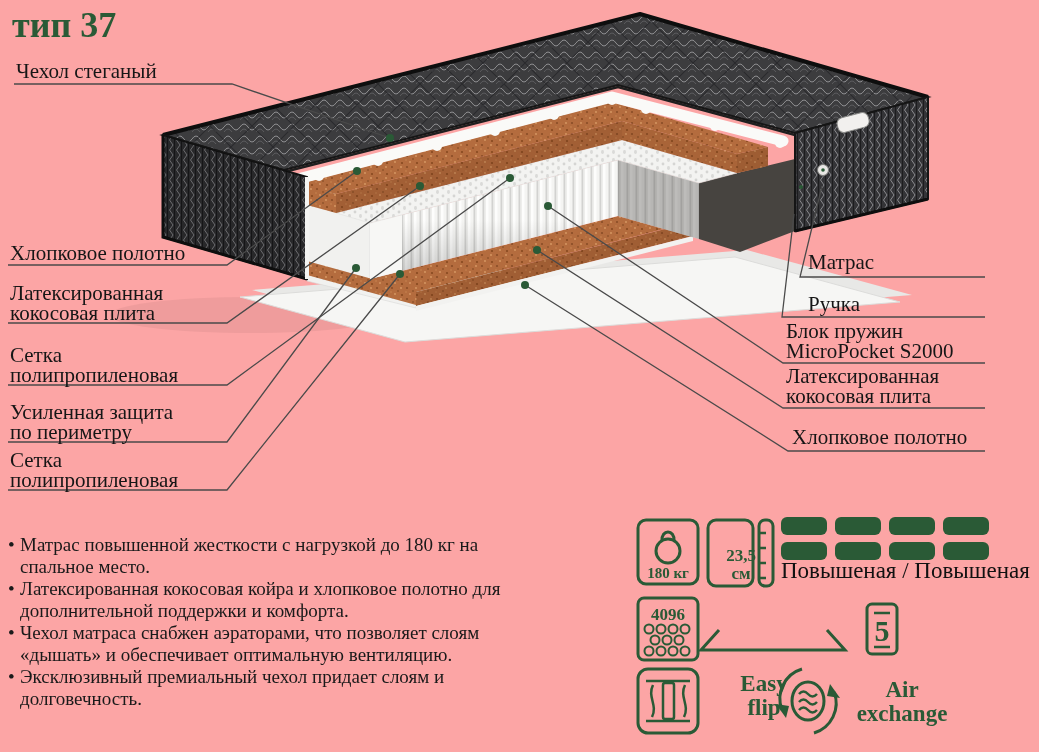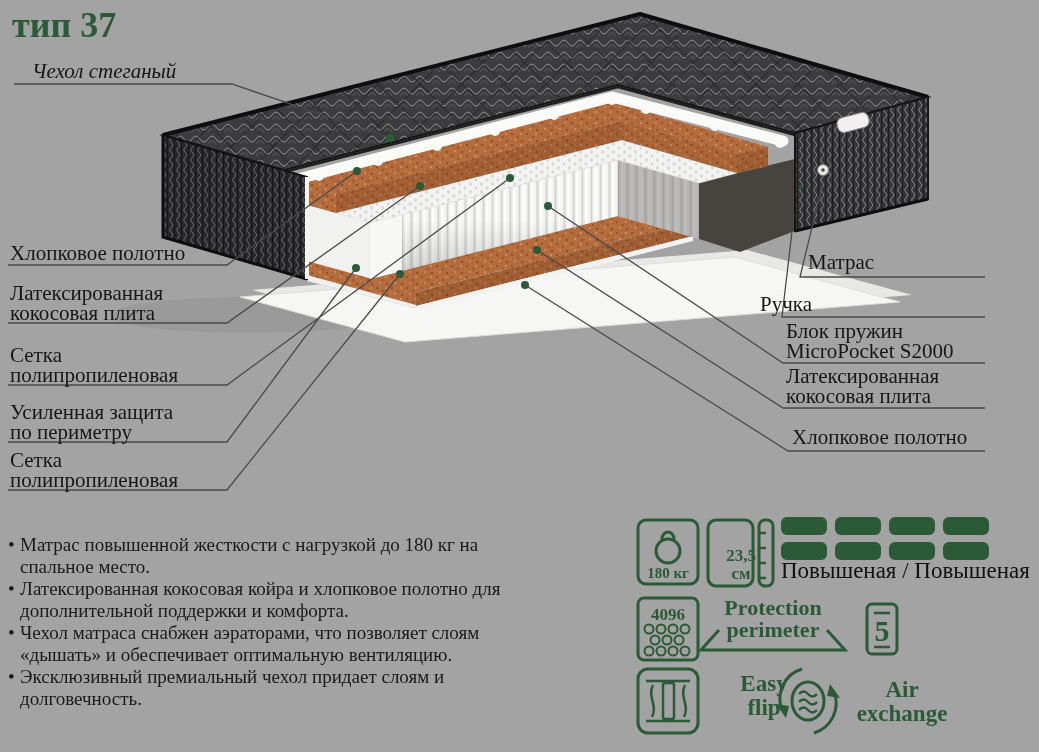--- a/index.html
+++ b/index.html
@@ -1,16 +1,16 @@
 <!DOCTYPE html>
 <html><head>
 <meta charset="utf-8">
 <style>
   html,body{margin:0;padding:0;background:#fff;}
-  .page{position:relative;width:1039px;height:752px;background:#a3a3a3;overflow:hidden;
+  .page{position:relative;width:1039px;height:752px;background:#fca5a5;overflow:hidden;
         font-family:"Liberation Serif",serif;color:#1a1a1a;}
   .scene{position:absolute;left:0;top:0;}
   .title{position:absolute;left:12px;top:4px;font-size:36px;font-weight:bold;color:#2a5a36;}
   .lbl{position:absolute;font-size:21px;line-height:19.5px;color:#161616;white-space:pre-line;}
   .features{position:absolute;left:6px;top:534px;width:560px;margin:0;padding:0;list-style:none;
             font-size:19px;line-height:22px;}
   .features li{position:relative;padding-left:14px;}
   .features li::before{content:"\2022";position:absolute;left:2px;top:0;}
   .features .ftxt{white-space:pre-line;}
   .ic-txt{position:absolute;color:#2a5a36;font-weight:bold;white-space:pre-line;text-align:center;}
@@ -167,33 +167,33 @@
         <circle cx="356" cy="268" r="4"></circle>
         <circle cx="400" cy="274" r="4"></circle>
       <circle cx="548" cy="206" r="4"></circle>
         <circle cx="537" cy="250" r="4"></circle>
         <circle cx="525" cy="285" r="4"></circle>
     </g>
   </svg>
 
   <div class="title">тип 37</div>
 
-  <div class="lbl" style="left:32px;top:62px;font-style:italic;">Чехол стеганый</div>
+  <div class="lbl" style="left:16px;top:62px;">Чехол стеганый</div>
   <div class="lbl" style="left:10px;top:244px;">Хлопковое полотно</div>
   <div class="lbl" style="left:10px;top:284px;">Латексированная
 кокосовая плита</div>
   <div class="lbl" style="left:10px;top:346px;">Сетка
 полипропиленовая</div>
   <div class="lbl" style="left:10px;top:403px;">Усиленная защита
 по периметру</div>
   <div class="lbl" style="left:10px;top:451px;">Сетка
 полипропиленовая</div>
 
   <div class="lbl" style="left:808px;top:253px;">Матрас</div>
-  <div class="lbl" style="left:760px;top:295px;">Ручка</div>
+  <div class="lbl" style="left:808px;top:295px;">Ручка</div>
   <div class="lbl" style="left:786px;top:322px;">Блок пружин
 MicroPocket S2000</div>
   <div class="lbl" style="left:786px;top:367px;">Латексированная
 кокосовая плита</div>
   <div class="lbl" style="left:792px;top:428px;">Хлопковое полотно</div>
 
   <ul class="features">
     <li><span class="ftxt">Матрас повышенной жесткости с нагрузкой до 180 кг на
 спальное место.</span></li>
     <li><span class="ftxt">Латексированная кокосовая койра и хлопковое полотно для
@@ -248,22 +248,20 @@
       <circle cx="19" cy="44" r="4.5"></circle>
         <circle cx="31" cy="44" r="4.5"></circle>
         <circle cx="43" cy="44" r="4.5"></circle>
       <circle cx="13" cy="55" r="4.5"></circle>
         <circle cx="25" cy="55" r="4.5"></circle>
         <circle cx="37" cy="55" r="4.5"></circle>
         <circle cx="49" cy="55" r="4.5"></circle>
     </g>
   </svg>
 
-  <div class="ic-txt" style="left:693px;top:597px;width:160px;font-size:22px;line-height:22px;">Protection
-perimeter</div>
   <svg style="position:absolute;left:693px;top:618px;" width="160" height="36">
     <path d="M26,12 L8,32 L152,32 L134,12" fill="none" stroke="#2a5a36" stroke-width="3"></path>
   </svg>
 
   <svg style="position:absolute;left:864px;top:602px;" width="36" height="54">
     <rect x="3" y="2" width="30" height="50" rx="5" fill="none" stroke="#2a5a36" stroke-width="3"></rect>
     <path d="M10,11 H26 M10,45 H26" stroke="#2a5a36" stroke-width="2.5"></path>
     <text x="18" y="39" text-anchor="middle" font-size="30" font-weight="bold" fill="#2a5a36">5</text>
   </svg>
 

